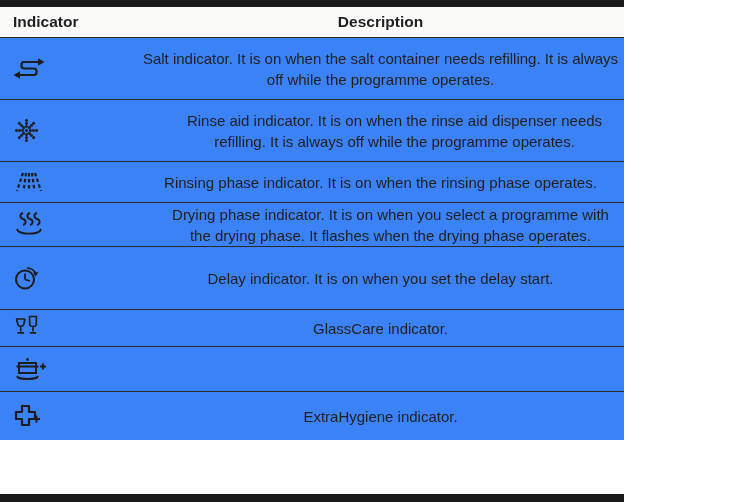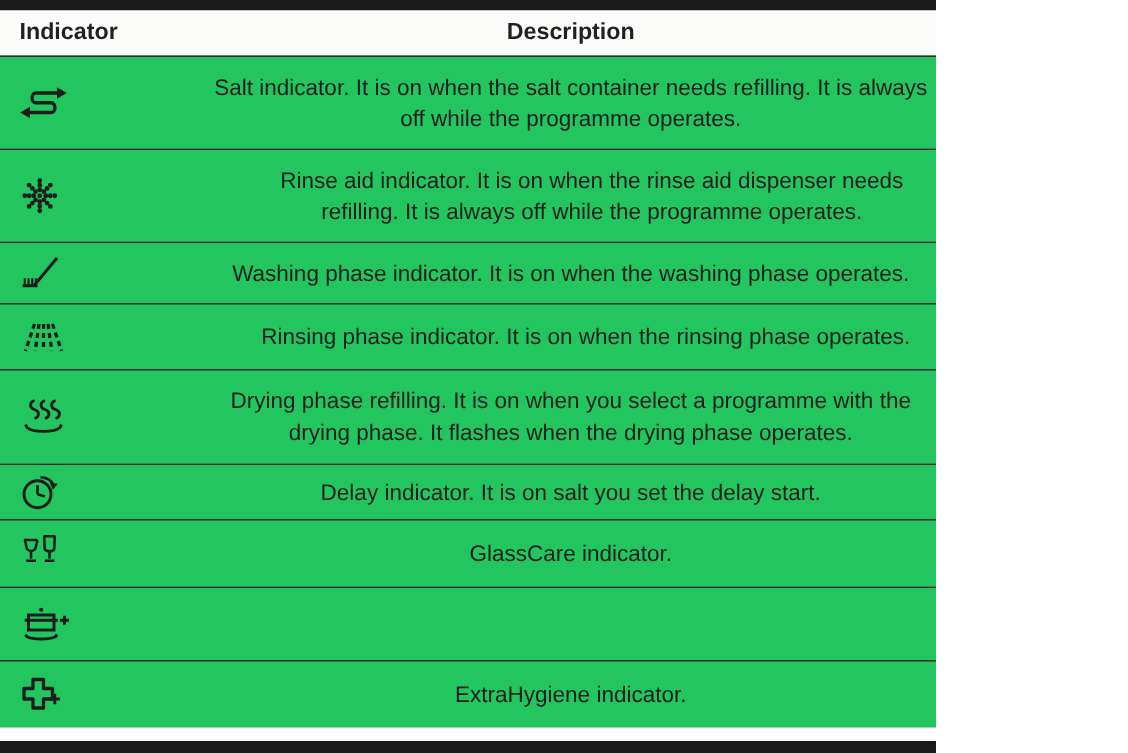--- a/index.html
+++ b/index.html
@@ -22,21 +22,21 @@
     display: flex;
     align-items: center;
     min-height: 30px;
     background: #fbfbfa;
     font-weight: bold;
     font-size: 15.5px;
   }
   .t-row {
     display: flex;
     align-items: center;
-    background: #22c55e;
+    background: #3b82f6;
     border-top: 1px solid #2b2b2b;
     font-size: 15px;
     line-height: 21px;
   }
   .t-row:nth-of-type(2) { min-height: 62px; }
   .t-row:nth-of-type(3) { min-height: 62px; gap: 28px; }
   .t-row:nth-of-type(4) { min-height: 41px; }
   .t-row:nth-of-type(5) { min-height: 44px; gap: 20px; }
   .t-row:nth-of-type(6) { min-height: 63px; }
   .t-row:nth-of-type(7) { min-height: 37px; }
@@ -113,37 +113,20 @@
             <circle cx="10.7" cy="16.3" r="1.1"></circle>
               <circle cx="8.6" cy="18.4" r="1.1"></circle>
               <circle cx="6.4" cy="20.6" r="1.1"></circle>
           </g>
         </svg>
       </span>
     </div>
     <div class="col-desc">Rinse aid indicator. It is on when the rinse aid dispenser needs refilling. It is always off while the programme operates.</div>
   </div>
 
-  <div class="t-row">
-    <div class="col-icon">
-      <span class="glyph">
-        <svg width="28" height="24" viewBox="0 0 28 24">
-          <line x1="10" y1="20" x2="25" y2="2" stroke-width="2"></line>
-          <line x1="2" y1="20.5" x2="12" y2="20.5" stroke-width="2"></line>
-          <g stroke-width="1.4">
-            <line x1="3.5" y1="15.5" x2="3.5" y2="20"></line>
-            <line x1="6" y1="15.5" x2="6" y2="20"></line>
-            <line x1="8.5" y1="15.5" x2="8.5" y2="20"></line>
-            <line x1="11" y1="15.5" x2="11" y2="20"></line>
-          </g>
-        </svg>
-      </span>
-    </div>
-    <div class="col-desc">Washing phase indicator. It is on when the washing phase operates.</div>
-  </div>
 
   <div class="t-row">
     <div class="col-icon">
       <span class="glyph">
         <svg width="32" height="24" viewBox="0 0 32 24">
           <g stroke-width="2.2" stroke-dasharray="3.4,2.6" class="nofill">
             <line x1="10" y1="3" x2="4" y2="21"></line>
             <line x1="13" y1="3" x2="10.5" y2="21"></line>
             <line x1="16" y1="3" x2="16" y2="21"></line>
             <line x1="19" y1="3" x2="21.5" y2="21"></line>
@@ -161,36 +144,36 @@
         <svg width="32" height="27" viewBox="0 0 32 27">
           <g class="nofill" stroke-width="1.9">
             <path d="M10,2 C6.5,3 6.5,7 10,8 C13.5,9 13.5,13 10,14"></path>
             <path d="M17,2 C13.5,3 13.5,7 17,8 C20.5,9 20.5,13 17,14"></path>
             <path d="M24,2 C20.5,3 20.5,7 24,8 C27.5,9 27.5,13 24,14"></path>
             <path d="M4,18 L5,20 C9,23.5 23,23.5 27,20 L28,18"></path>
           </g>
         </svg>
       </span>
     </div>
-    <div class="col-desc">Drying phase refilling. It is on when you select a programme with the drying phase. It flashes when the drying phase operates.</div>
+    <div class="col-desc">Drying phase indicator. It is on when you select a programme with the drying phase. It flashes when the drying phase operates.</div>
   </div>
 
   <div class="t-row">
     <div class="col-icon">
       <span class="glyph">
         <svg width="28" height="26" viewBox="0 0 28 26">
           <circle class="nofill" cx="12" cy="14.5" r="9" stroke-width="2"></circle>
           <line x1="12" y1="14.5" x2="12" y2="8.5" stroke-width="1.8"></line>
           <line x1="12" y1="14.5" x2="17" y2="16" stroke-width="1.8"></line>
           <path class="nofill" d="M14,3.2 C18,3 21.5,5.5 22.8,8.5" stroke-width="1.8"></path>
           <polygon class="fillonly" points="25.5,7.5 22.2,11.5 20.2,6.8"></polygon>
         </svg>
       </span>
     </div>
-    <div class="col-desc">Delay indicator. It is on salt you set the delay start.</div>
+    <div class="col-desc">Delay indicator. It is on when you set the delay start.</div>
   </div>
 
   <div class="t-row">
     <div class="col-icon">
       <span class="glyph">
         <svg width="28" height="28" viewBox="0 0 28 28">
           <g class="nofill" stroke-width="1.7">
             <path d="M3,5 H12 M3.5,5 L5,11 C6.5,12.8 9,12.8 10.5,11 L12,5 M7.7,12.5 V17.5 M4.5,18.8 H11"></path>
             <path d="M16,2.5 H24 M16.5,2.5 L16.8,11 C17.5,13 22.5,13 23.2,11 L23.5,2.5 M20,13.2 V17.5 M16.8,18.8 H23.2"></path>
           </g>

